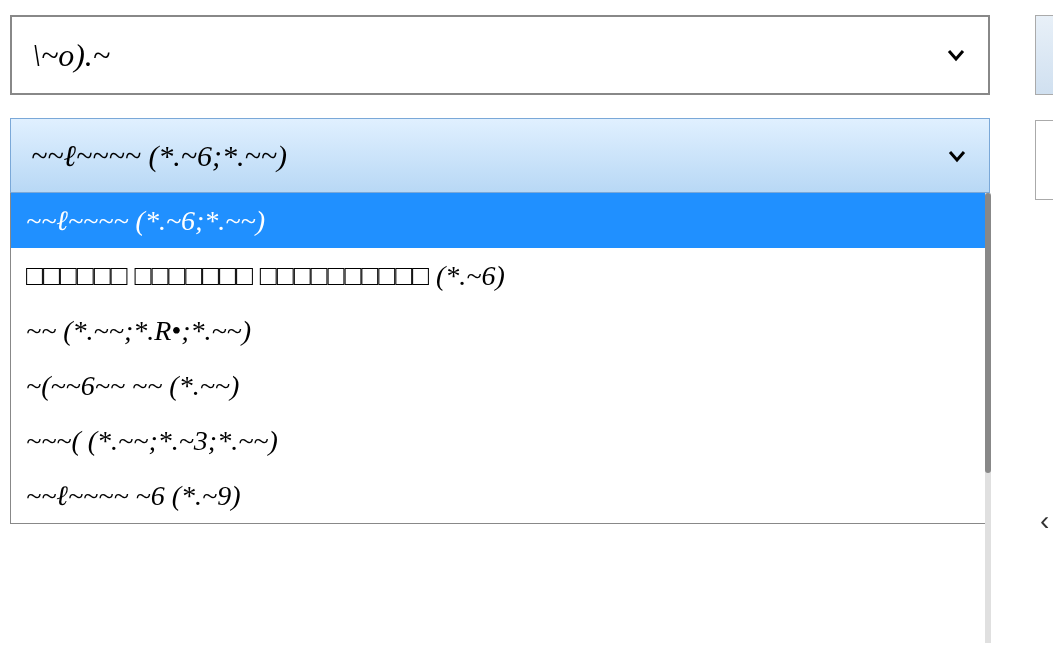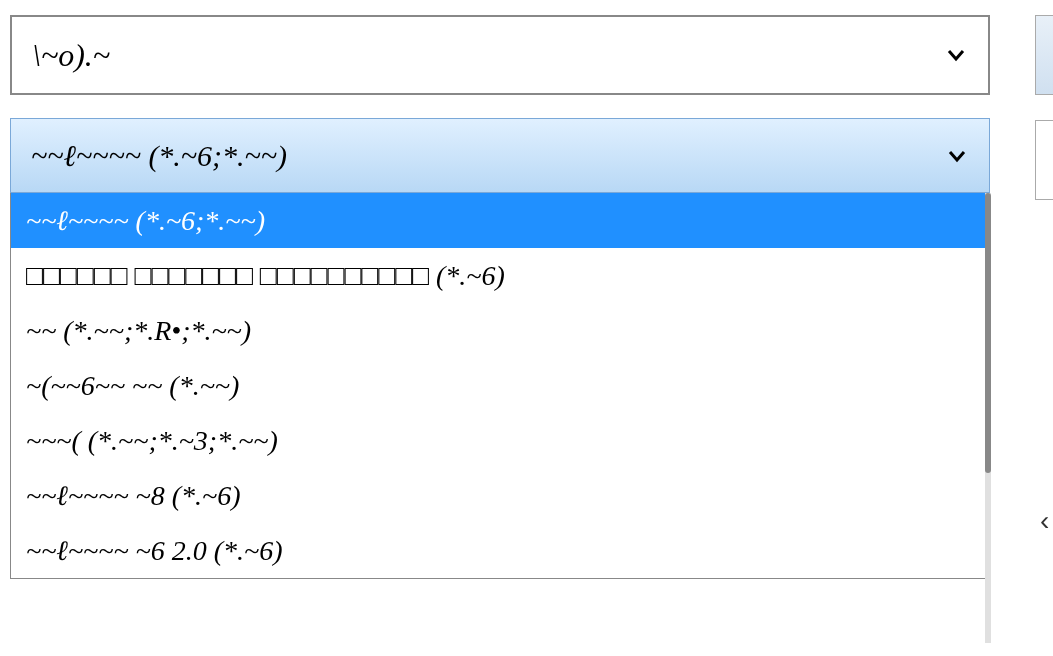--- a/index.html
+++ b/index.html
@@ -158,24 +158,21 @@
   <div class="dropdown-item">
     <span>~~ (*.~~;*.R•;*.~~)</span>
   </div>
   <div class="dropdown-item">
     <span>~(~~6~~ ~~ (*.~~)</span>
   </div>
   <div class="dropdown-item">
     <span>~~~( (*.~~;*.~3;*.~~)</span>
   </div>
   <div class="dropdown-item">
-    <span>~~ℓ~~~~ ~8 (*.~6)</span>
-  </div>
-  <div class="dropdown-item">
-    <span>~~ℓ~~~~ ~6 2.0 (*.~6)</span>
+    <span>~~ℓ~~~~ ~6 (*.~9)</span>
   </div>
 </div>
 
 <div class="scrollbar-track">
   <div class="scrollbar-thumb"></div>
 </div>
 
 <div class="side-arrow">‹</div>
 
 </body></html>

